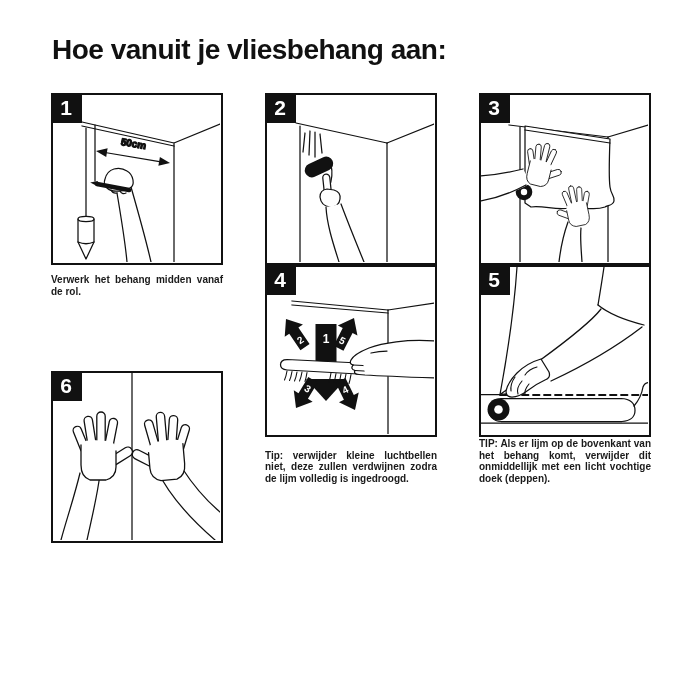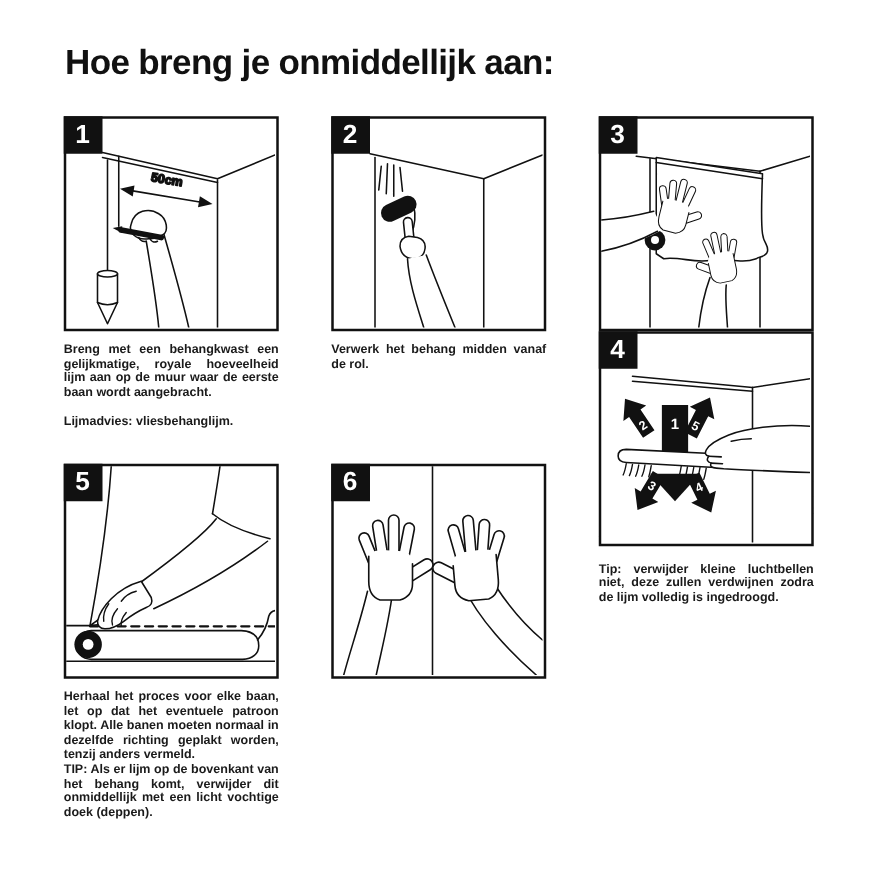--- a/index.html
+++ b/index.html
@@ -31,21 +31,21 @@
       <rect x="-4.2" y="-31" width="8.4" height="37" rx="4.2" transform="translate(3,-14)"></rect>
       <rect x="-4.2" y="-27" width="8.4" height="33" rx="4.2" transform="translate(11,-12) rotate(11)"></rect>
       <rect x="-4.7" y="-22" width="9.4" height="26" rx="4.6" transform="translate(15,4) rotate(58)"></rect>
       <path d="M-17,-14 Q-12,-17 -6,-17 L10,-16 Q17,-15 18,-8 L18,10 Q18,20 8,23 L-8,23 Q-17,20 -17,8 Z" fill="#fff" stroke="none"></path>
       <path d="M-17,-12 L-17,8 Q-17,20 -8,23 L8,23 Q18,20 18,10 L18,-6" fill="none"></path>
     </g>
   </defs>
 </svg>
 
 <div class="page">
-  <h1 class="title">Hoe breng je onmiddellijk aan:</h1>
+  <h1 class="title">Hoe vanuit je vliesbehang aan:</h1>
 
   <div class="grid">
 
     <div class="panel">
       <div class="badge">
         <span>1</span>
       </div>
       <svg width="167" height="167" viewBox="0 0 167 167">
         <g fill="none" stroke="#111" stroke-width="1.25" stroke-linecap="round" stroke-linejoin="round">
           <path d="M29,27 L121,48"></path>
@@ -113,23 +113,20 @@
           <path d="M0,106 C16,103 32,97 45,90"></path>
           <use href="#hand" transform="translate(58,76) rotate(14) scale(0.64)"></use>
           <path d="M78,167 C80,150 83,138 87,127 L100,133 C99,142 100,152 100,167 Z" fill="#fff" stroke="none"></path>
           <path d="M78,167 C80,150 83,138 87,127"></path>
           <path d="M101,167 C100,152 99,142 100,133"></path>
           <use href="#hand" transform="translate(97,117) rotate(-12) scale(-0.6,0.6)"></use>
         </g>
       </svg>
     </div>
 
-    <div class="caption">Breng met een behangkwast een gelijkmatige, royale hoeveelheid lijm aan op de muur waar de eerste baan wordt aangebracht.
-
-Lijmadvies: vliesbehanglijm.</div>
     <div class="caption">Verwerk het behang midden vanaf de rol.</div>
 
     <div class="panel">
       <div class="badge">
         <span>4</span>
       </div>
       <svg width="167" height="167" viewBox="0 0 167 167">
         <g fill="none" stroke="#111" stroke-width="1.25" stroke-linecap="round" stroke-linejoin="round">
           <path d="M25,34 L121,43"></path>
           <path d="M25,38 L121,46"></path>

